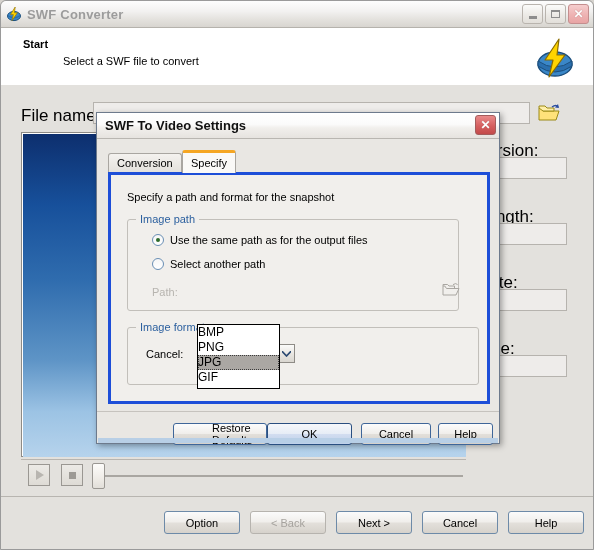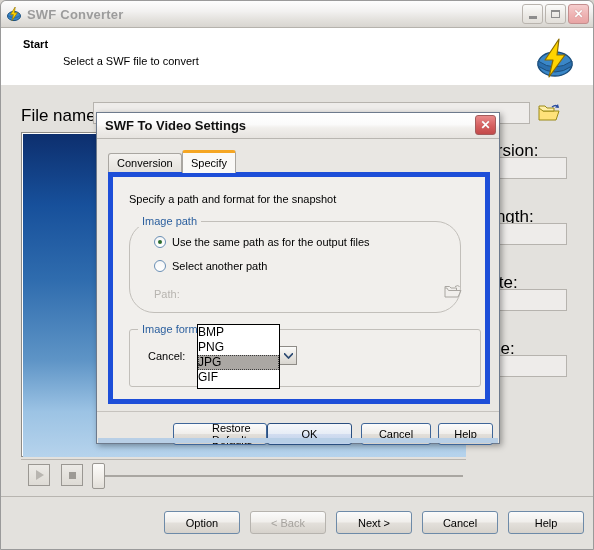--- a/index.html
+++ b/index.html
@@ -141,21 +141,21 @@
     border:1px solid #a9a6a1;border-bottom:none;border-radius:3px 3px 0 0;
     background:linear-gradient(to bottom,#f4f2ef,#e4e1dc);
     font-size:11px;color:#000;display:flex;align-items:center;box-sizing:border-box;
   }
   .tab.active{
     top:0;height:23px;background:#faf9f7;border-color:#a9a6a1;
     border-top:3px solid #f5a623;z-index:3;
   }
   .tabpanel{
     position:absolute;left:11px;top:33px;width:382px;height:232px;
-    background:#f1efec;border:5px solid #1d4ed8;box-sizing:border-box;
+    background:#f1efec;border:3px solid #1d4ed8;box-sizing:border-box;
   }
   .tabpanel-note{position:absolute;left:16px;top:16px;font-size:11px;color:#000;}
 
   .group{
     position:absolute;border:1px solid #c2bfba;border-radius:3px;box-sizing:border-box;
   }
   .group-legend{
     position:absolute;top:-7px;left:8px;background:#f1efec;padding:0 4px;
     font-size:11px;color:#2b5f9e;
   }
@@ -322,21 +322,21 @@
       </div>
       <div class="tab active" style="left:74px;">
         <span>Specify</span>
       </div>
     </div>
 
     <div class="tabpanel">
 
       <div class="tabpanel-note">Specify a path and format for the snapshot</div>
 
-      <div class="group" style="left:16px;top:44px;width:332px;height:92px;border-radius:25px;">
+      <div class="group" style="left:16px;top:44px;width:332px;height:92px;">
         <span class="group-legend">Image path</span>
 
         <div class="radio on" style="left:24px;top:14px;"></div>
         <div class="radio-label" style="left:42px;top:14px;">Use the same path as for the output files</div>
 
         <div class="radio" style="left:24px;top:38px;"></div>
         <div class="radio-label" style="left:42px;top:38px;">Select another path</div>
 
         <div class="radio-label ghost" style="left:24px;top:66px;">Path:</div>
         <div class="folder-btn" style="left:312px;top:60px;width:22px;height:20px;">

